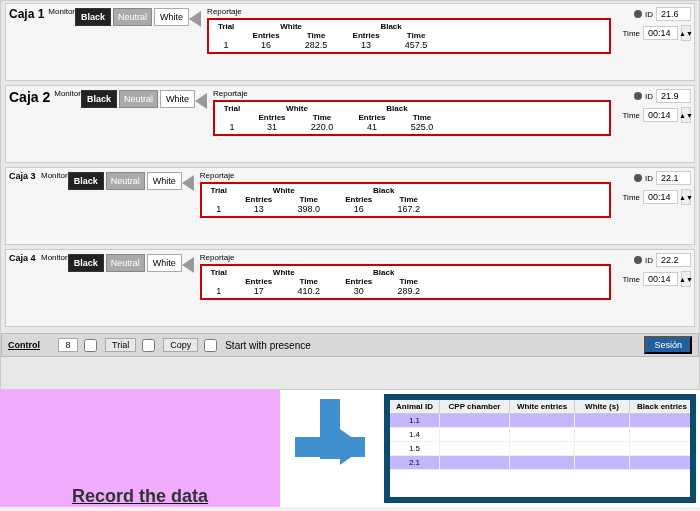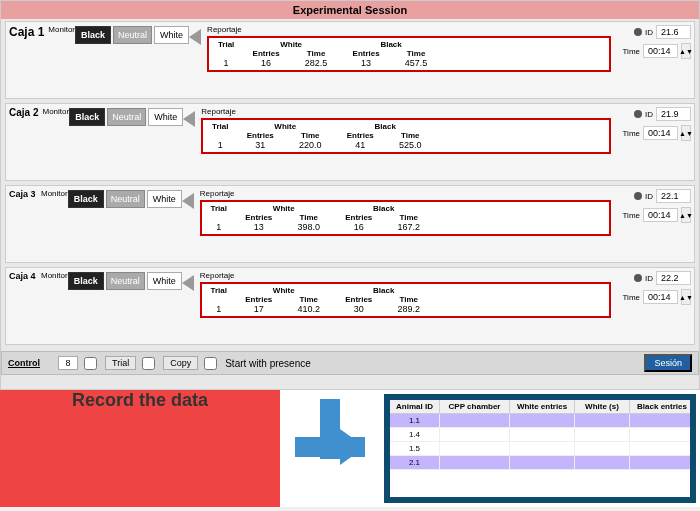--- a/index.html
+++ b/index.html
@@ -51,42 +51,39 @@
     .control-bar { background: #d8d8d8; border: 1px solid #bbb; padding: 3px 6px; display: flex; align-items: center; gap: 6px; height: 24px; }
     .control-label { font-size: 9px; font-weight: bold; margin-right: 12px; text-decoration: underline; }
     .control-num { border: 1px solid #aaa; background: white; padding: 1px 4px; font-size: 9px; width: 20px; text-align: center; }
     .control-btn { border: 1px solid #aaa; background: #e8e8e8; padding: 1px 6px; font-size: 9px; cursor: pointer; }
     .control-check { margin-right: 2px; }
     .session-btn { background: #2060a0; color: white; border: 1px solid #1050808; padding: 2px 8px; font-size: 9px; cursor: pointer; margin-left: auto; }
     
     
     .bottom-section { display: flex; height: 117px; position: relative; }
     
-    .record-text-area { width: 320px; display: flex; align-items: flex-start; justify-content: center; background: #ef4444; }
+    .record-text-area { width: 320px; display: flex; align-items: flex-end; justify-content: center; background: #f0abfc; text-decoration: underline; }
     .record-text { font-size: 18px; font-weight: bold; color: #333; }
     
     .arrow-container { width: 80px; position: relative; display: flex; align-items: center; justify-content: center; background: white; }
     
     
     .data-table-section { flex: 1; background: white; border: 6px solid #0c4a6e; overflow: hidden; margin: 4px; }
     .dt-header { display: grid; grid-template-columns: 50px 70px 65px 55px 65px 50px; background: #f0f0f0; border-bottom: 1px solid #ccc; }
     .dt-th { padding: 2px 3px; font-size: 8px; font-weight: bold; border-right: 1px solid #ccc; text-align: center; }
     .dt-row { display: grid; grid-template-columns: 50px 70px 65px 55px 65px 50px; border-bottom: 1px solid #eee; }
     .dt-td { padding: 2px 3px; font-size: 8px; border-right: 1px solid #eee; text-align: center; }
     .row-highlight { background: #c4b5fd; }
   </style>
 </head>
 <body>
 
 <div class="main-container">
 
   <div class="top-section">
-    <div class="title-bar">
-      <span>Experimental Session</span>
-    </div>
 
     <div class="cages-area">
 
       <div class="cage-row">
         <div class="cage-label" style="writing-mode:horizontal-tb;transform:none;font-size:12px;min-width:28px;">
           <span>Caja 1</span>
         </div>
         <div class="monitor-section">
           <div class="monitor-label">Monitor</div>
           <div class="monitor-buttons">
@@ -135,21 +132,21 @@
           </div>
           <div class="time-row">
             <span class="id-label">Time</span>
             <div class="id-value">00:14</div>
             <div class="spin-btn">▲▼</div>
           </div>
         </div>
       </div>
 
       <div class="cage-row">
-        <div class="cage-label" style="writing-mode:horizontal-tb;transform:none;font-size:10px;min-width:28px;">
+        <div class="cage-label" style="writing-mode:horizontal-tb;transform:none;font-size:14px;min-width:28px;">
           <span>Caja 2</span>
         </div>
         <div class="monitor-section">
           <div class="monitor-label">Monitor</div>
           <div class="monitor-buttons">
             <button class="btn-black">Black</button>
             <button class="btn-neutral">Neutral</button>
             <button class="btn-white">White</button>
           </div>
           <div class="monitor-arrow">

